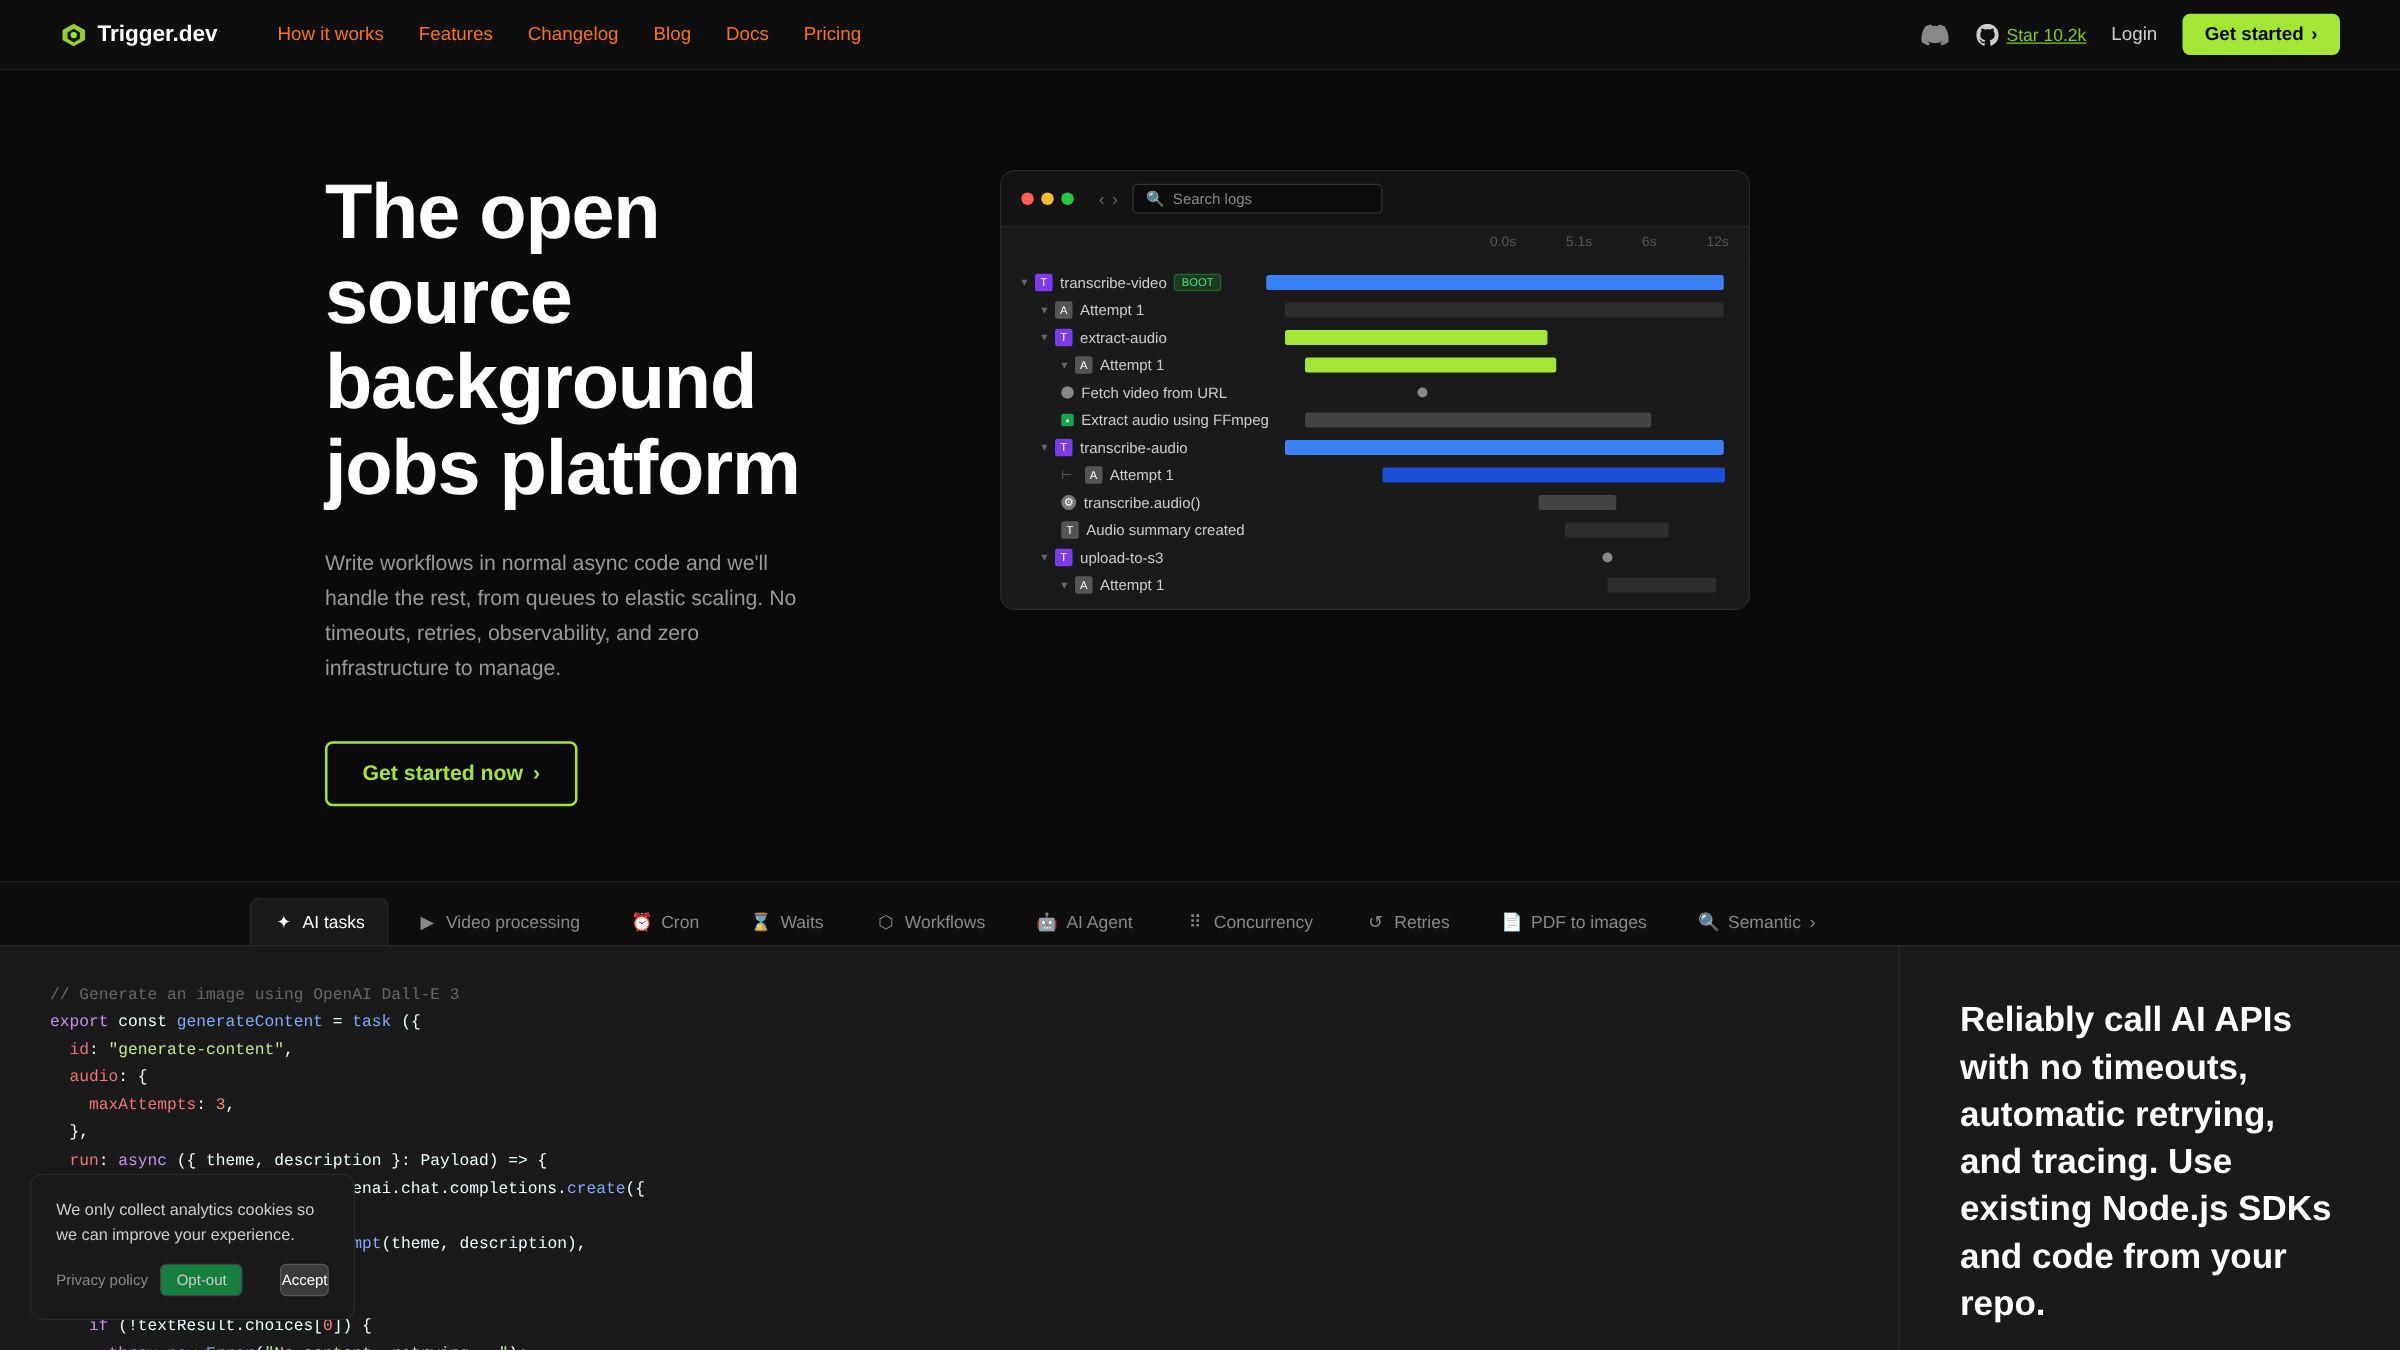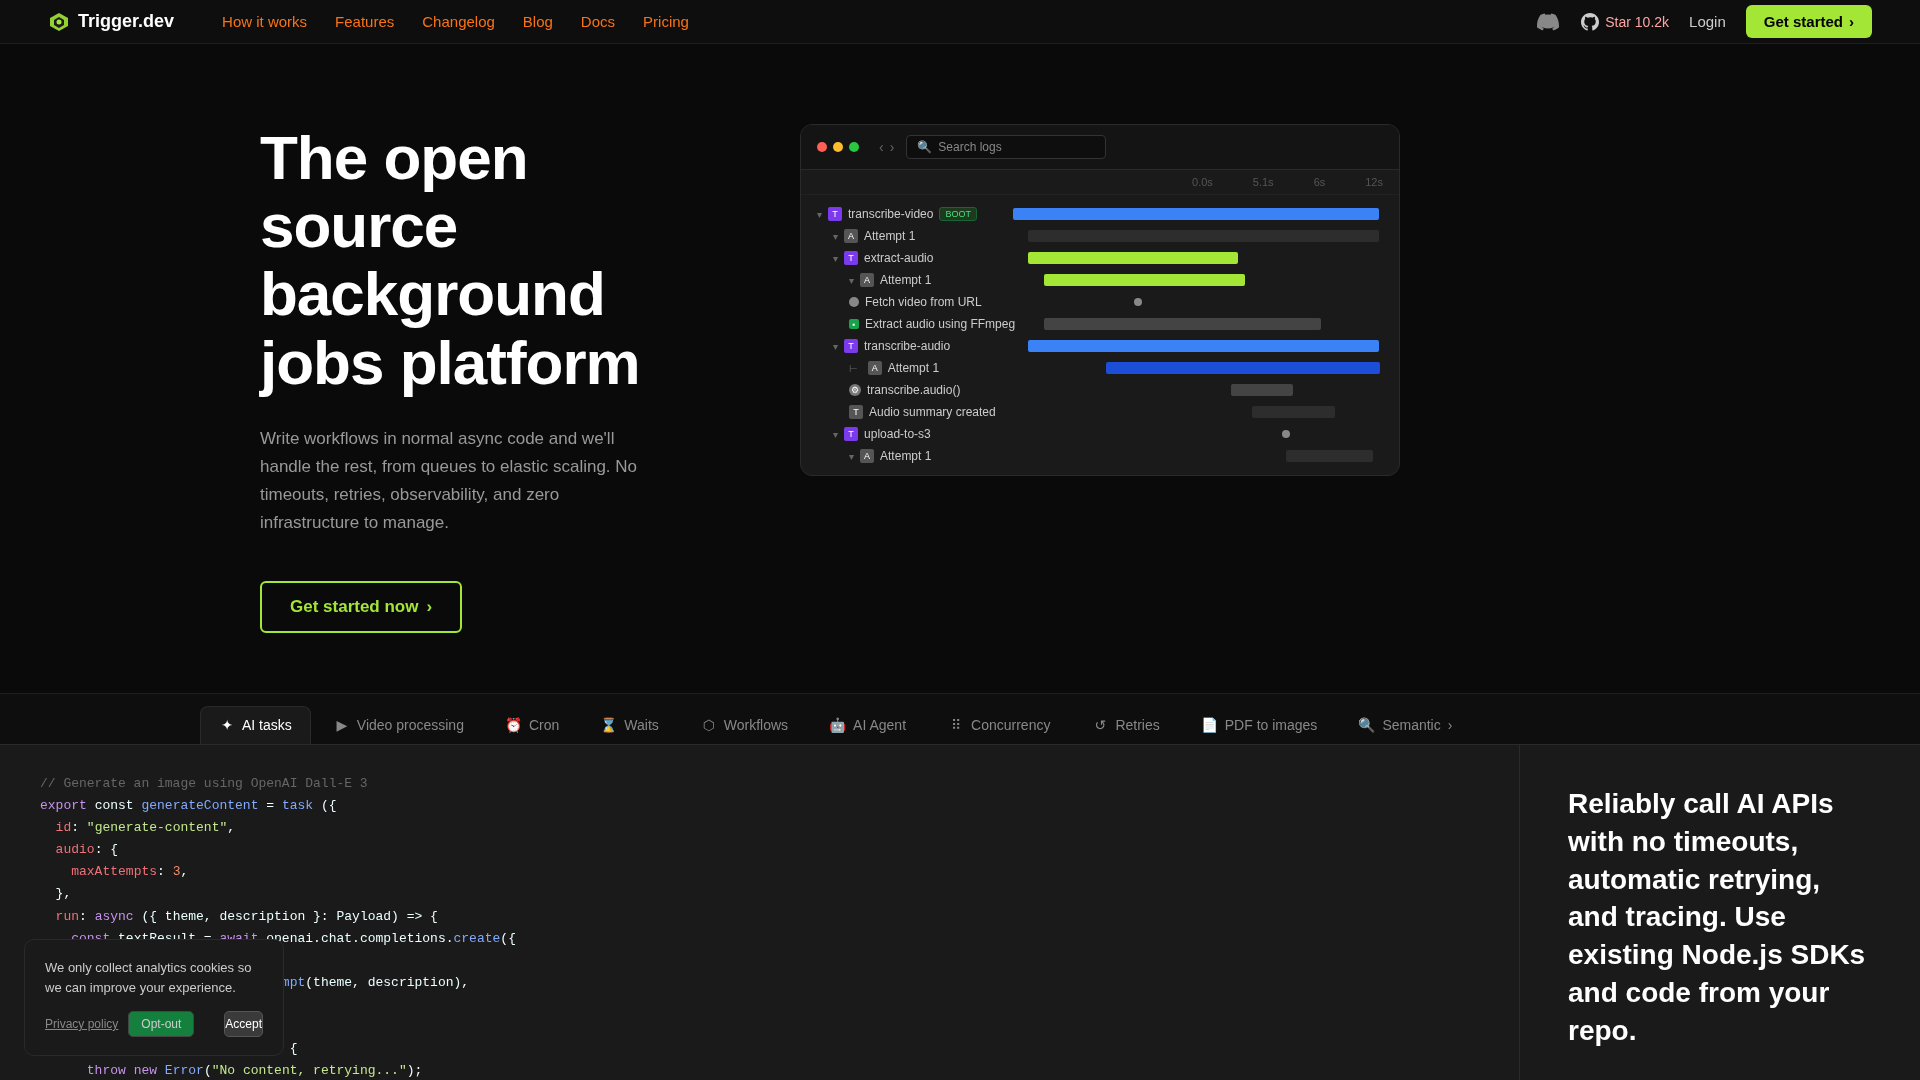--- a/index.html
+++ b/index.html
@@ -10,21 +10,21 @@
       width: 1920px;
       min-height: 1080px;
       overflow-x: hidden;
     }
 
     
     nav {
       display: flex;
       align-items: center;
       padding: 0 48px;
-      height: 44px;
+      height: 56px;
       background: #0e0e0e;
       border-bottom: 1px solid #1e1e1e;
       gap: 32px;
       position: relative;
       z-index: 10;
     }
     .nav-logo {
       display: flex;
       align-items: center;
       gap: 8px;
@@ -60,23 +60,24 @@
       height: 26px;
       display: flex;
       align-items: center;
       justify-content: center;
       cursor: pointer;
     }
     .github-star {
       display: flex;
       align-items: center;
       gap: 6px;
-      color: #fca5a5;
+      color: #84cc16;
       font-size: 14px;
       cursor: pointer;
+      text-decoration: underline;
     }
     .login-link {
       color: #ccc;
       font-size: 15px;
       cursor: pointer;
       text-decoration: none;
     }
     .get-started-btn {
       background: #a3e635;
       color: #000;
@@ -359,21 +360,20 @@
       margin-bottom: 14px;
     }
     .cookie-actions {
       display: flex;
       align-items: center;
       gap: 10px;
     }
     .cookie-link {
       color: #888;
       font-size: 12px;
-      text-decoration: underline;
       cursor: pointer;
     }
     .opt-out-btn {
       background: #15803d;
       border: 1px solid #444;
       color: #ccc;
       padding: 5px 12px;
       border-radius: 5px;
       font-size: 12px;
       cursor: pointer;

